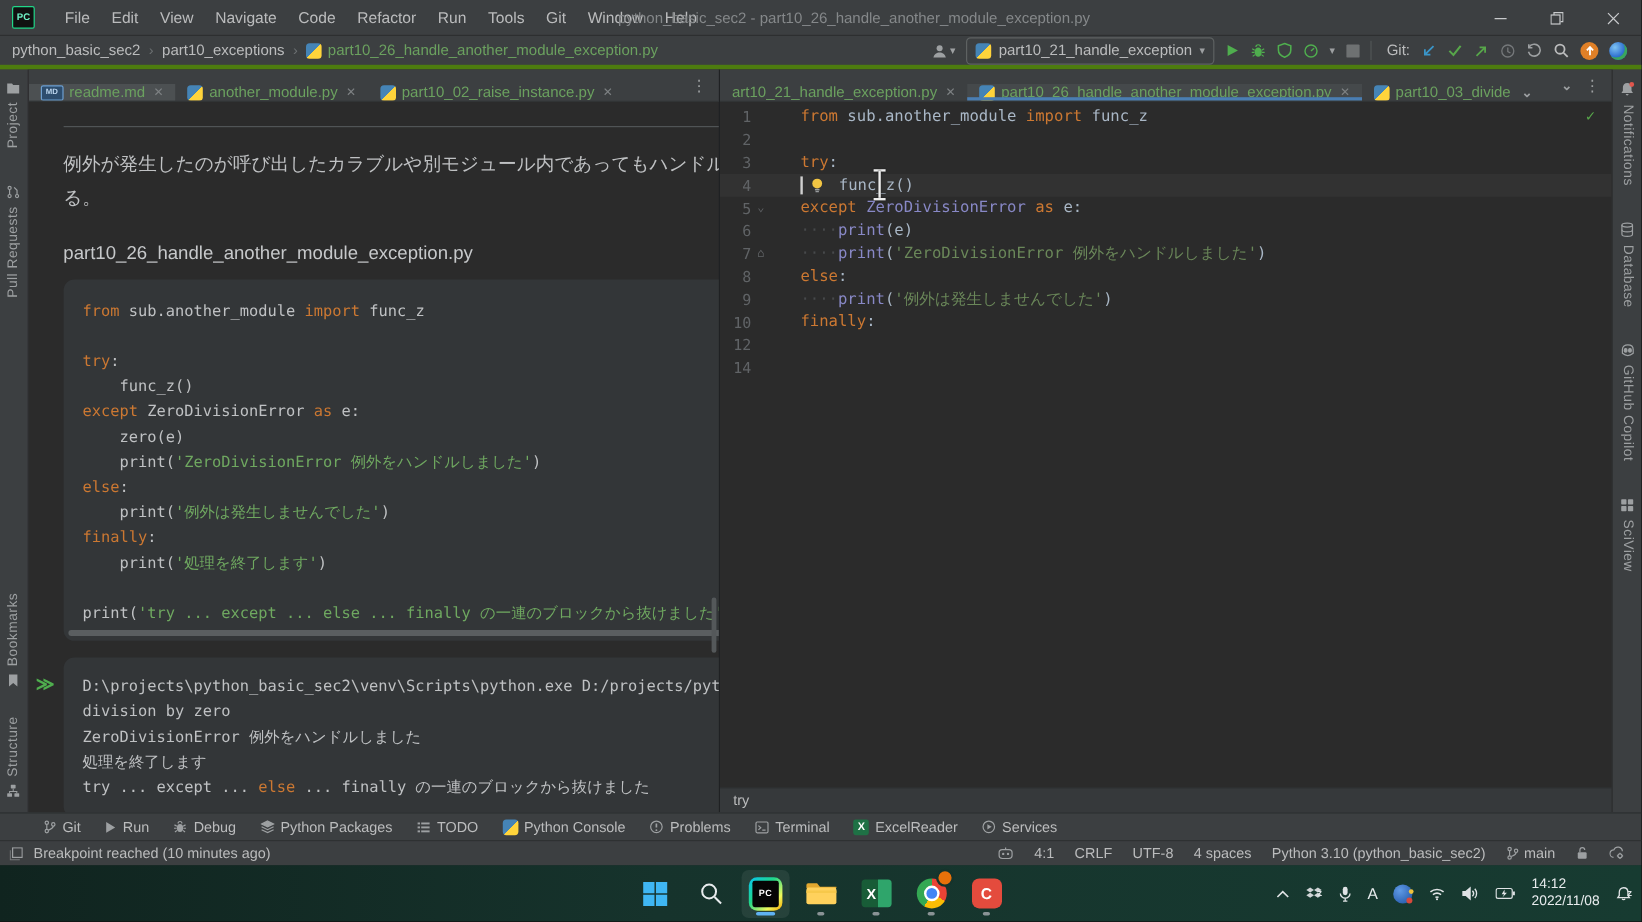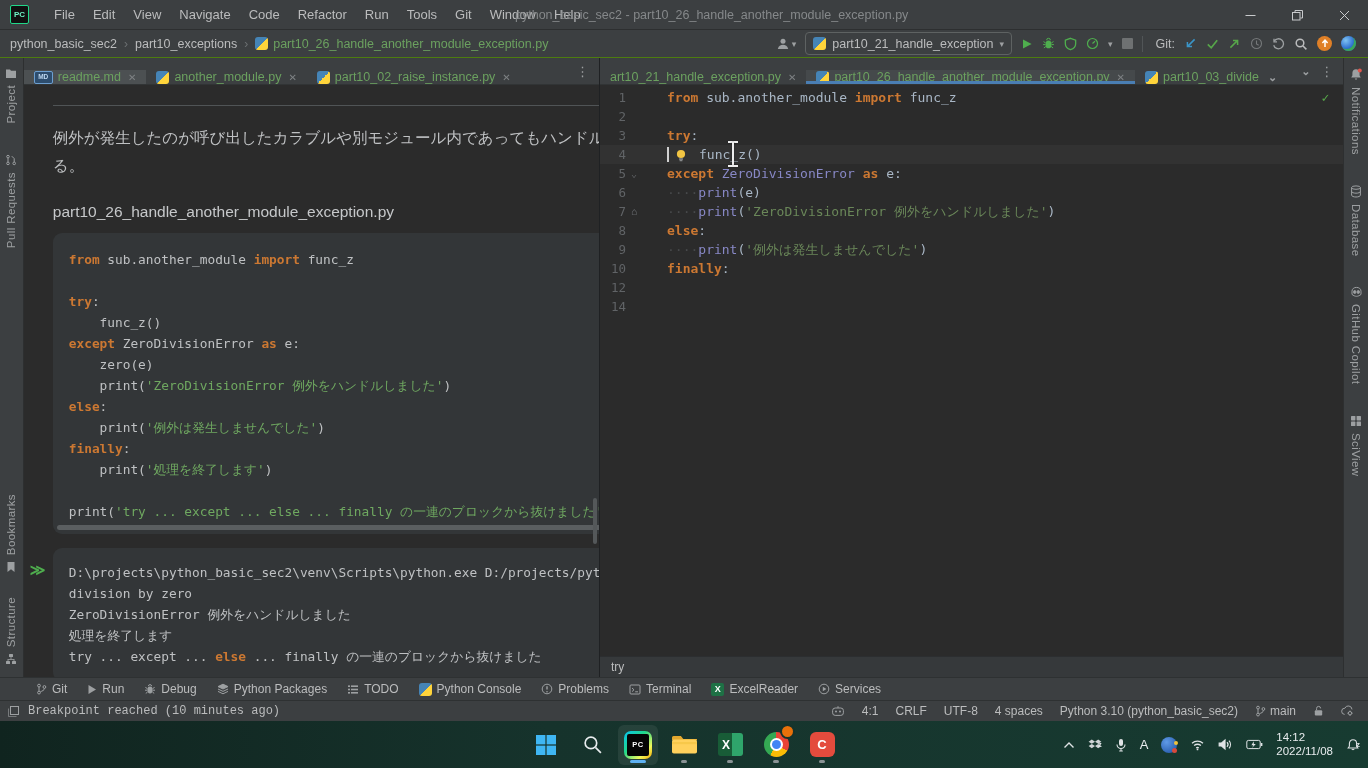--- a/index.html
+++ b/index.html
@@ -15,21 +15,21 @@
            font-size:8px;font-weight:bold;display:flex;align-items:center;justify-content:center;
            border:1px solid #21d789;border-radius:2px;flex:none;}
   .menubar{display:flex;align-items:center;}
   .menu-item{padding:0 9px;font-size:13px;color:#bbbcbd;cursor:default;}
   .win-title{position:absolute;left:515px;top:0;line-height:30px;color:#85888a;font-size:12.5px;}
   .win-controls{position:absolute;right:0;top:0;height:30px;display:flex;}
   .win-btn{width:47px;height:30px;display:flex;align-items:center;justify-content:center;}
 
   
   .navbar{position:absolute;left:0;top:30px;right:0;height:28px;background:#3c3f41;
-          border-bottom:1px solid #4d7c0f;box-sizing:border-box;display:flex;align-items:center;}
+          border-bottom:4px solid #4d7c0f;box-sizing:border-box;display:flex;align-items:center;}
   .crumbs{display:flex;align-items:center;margin-left:10px;font-size:12.5px;color:#bbbcbd;gap:7px;}
   .crumb-sep{color:#6c7072;font-size:12px;}
   .crumb.last{color:#6ba15f;display:flex;align-items:center;gap:5px;}
   .nav-toolbar{margin-left:auto;display:flex;align-items:center;gap:9px;padding-right:12px;}
   .tb-user{display:flex;align-items:center;gap:2px;color:#9da0a2;}
   .caretdn{color:#9da0a2;font-size:9px;}
   .run-select{display:flex;align-items:center;gap:6px;border:1px solid #5e6262;border-radius:4px;
               height:21px;padding:0 7px;color:#bbbcbd;font-size:12.5px;background:#3c3f41;}
   .git-label{color:#bbbcbd;font-size:12.5px;margin-left:4px;}
   .vsep{width:1px;height:16px;background:#515557;}
@@ -82,21 +82,21 @@
   .codeblock{position:relative;margin-top:12px;width:592px;box-sizing:border-box;
              background:#333638;border-radius:9px;padding:16px 16px 12px 16px;}
   .outblock{position:relative;margin-top:14px;width:592px;box-sizing:border-box;
             background:#333638;border-radius:9px;padding:14px 16px;}
   .cl{font-family:"DejaVu Sans Mono",monospace;font-size:12.8px;line-height:21px;white-space:pre;color:#bfc1c3;}
   .h-scroll{position:absolute;left:4px;right:12px;bottom:4px;height:5px;background:#5a5e60;border-radius:3px;}
   .run-glyph{position:absolute;left:-23px;top:13px;color:#4fae4e;font-size:15px;font-weight:bold;}
   .preview-scrollthumb{position:absolute;right:2px;top:413px;width:4px;height:46px;background:#54585a;border-radius:2px;}
 
   
-  .tk-k{color:#cc7832;font-weight:bold;} .tk-s{color:#6fa860;} .tk-p{color:#bfc1c3;}
+  .tk-k{color:#cc7832;} .tk-s{color:#6fa860;} .tk-p{color:#bfc1c3;}
   .tk-t{color:#a9b7c6;} .tk-b{color:#8888c6;} .tk-w{color:#47494b;} 
   .editor .tk-s{color:#6a8759;}
 
   
   .editor{position:absolute;top:27px;left:0;right:0;bottom:21px;overflow:hidden;
           font-family:"DejaVu Sans Mono",monospace;font-size:13px;padding-top:3px;}
   .eline{display:flex;height:19px;line-height:19px;position:relative;}
   .eline.current{background:#323232;}
   .lnum{width:26px;text-align:right;color:#606366;font-size:12.5px;flex:none;}
   .fold{width:16px;text-align:center;color:#606366;font-size:10px;flex:none;}
@@ -113,21 +113,21 @@
 
   
   .toolbar-bottom{position:absolute;left:0;top:677px;right:0;height:23px;background:#3c3f41;border-top:1px solid #2e3132;
                   box-sizing:border-box;display:flex;align-items:center;padding-left:26px;}
   .tool-item{display:flex;align-items:center;gap:5px;color:#bbbcbd;font-size:12px;padding:0 10px;}
   .tool-item .icn{color:#9da0a2;}
 
   
   .statusbar{position:absolute;left:0;top:700px;right:0;height:21px;background:#3c3f41;border-top:1px solid #2e3132;
              box-sizing:border-box;display:flex;align-items:center;font-size:12px;color:#bbbcbd;}
-  .status-left{display:flex;gap:9px;margin-left:8px;font-family:Liberation Mono, monospace;}
+  .status-left{display:flex;gap:9px;margin-left:8px;}
   .status-left .icn{color:#9da0a2;}
   .status-right{margin-left:auto;display:flex;align-items:center;gap:17px;margin-right:14px;}
   .status-right .icn{color:#9da0a2;}
   .branch-seg{display:flex;align-items:center;gap:4px;}
 
   
   .taskbar{position:absolute;left:0;top:721px;right:0;height:47px;
            background:linear-gradient(90deg,#10241f,#16332c 40%,#173b31);}
   .tb-center{position:absolute;left:50%;top:0;height:47px;transform:translateX(-50%);
              display:flex;align-items:center;gap:6px;}

